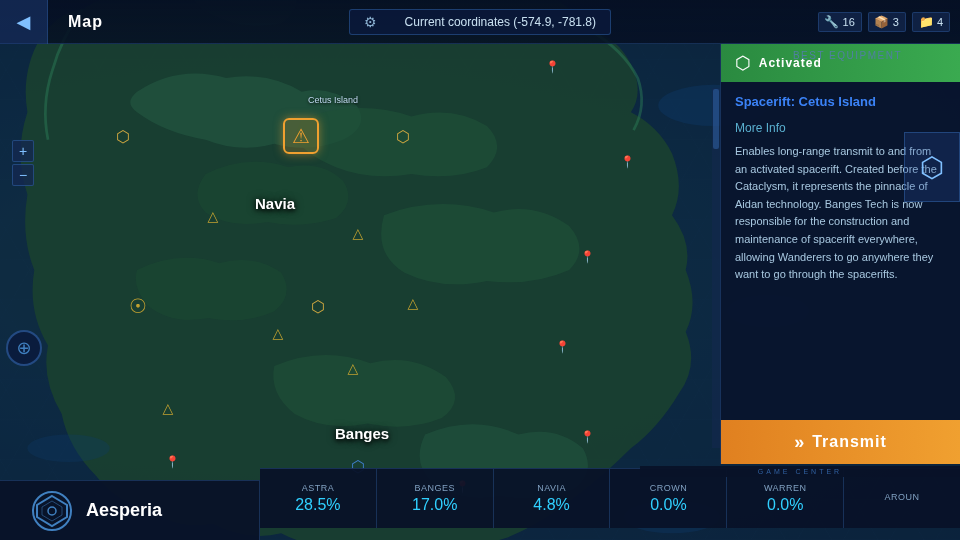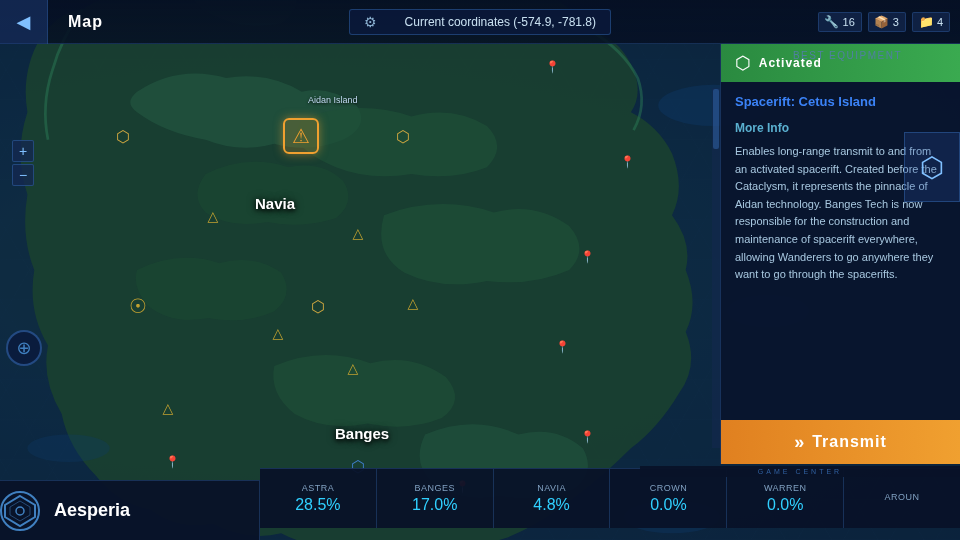--- a/index.html
+++ b/index.html
@@ -164,21 +164,21 @@
     #spacerift-title {
       color: #3b82f6;
       font-size: 13px;
       font-weight: 600;
       margin-bottom: 12px;
     }
 
     #more-info-label {
       color: #5ab0d0;
       font-size: 12px;
-      font-weight: 700;
+      font-weight: 400;
       margin-bottom: 8px;
     }
 
     #info-text {
       color: #a8c8e0;
       font-size: 11px;
       line-height: 1.6;
     }
 
     #transmit-button {
@@ -214,21 +214,21 @@
       bottom: 0;
       left: 0;
       width: 260px;
       height: 60px;
       background: rgba(8,18,40,0.95);
       border-top: 1px solid rgba(60,120,200,0.3);
       border-right: 1px solid rgba(60,120,200,0.3);
       display: flex;
       align-items: center;
       gap: 14px;
-      padding: 0 0;
+      padding: 0 32px;
       z-index: 50;
     }
 
     #region-icon {
       width: 40px;
       height: 40px;
       border: 2px solid #4080c0;
       border-radius: 50%;
       display: flex;
       align-items: center;
@@ -445,21 +445,21 @@
   </svg>
 
   <div class="location-pin" style="left:545px;top:60px;">📍</div>
   <div class="location-pin" style="left:620px;top:155px;">📍</div>
   <div class="location-pin" style="left:580px;top:250px;">📍</div>
   <div class="location-pin" style="left:555px;top:340px;">📍</div>
   <div class="location-pin" style="left:580px;top:430px;">📍</div>
   <div class="location-pin" style="left:165px;top:455px;">📍</div>
   <div class="location-pin" style="left:455px;top:480px;">📍</div>
 
-  <div class="map-label-small" style="left:308px;top:95px;">Aidan Island</div>
+  <div class="map-label-small" style="left:308px;top:95px;">Cetus Island</div>
 
   <div class="spacerift-marker spacerift-active" style="left:283px;top:118px;">
     <span style="font-size:20px;color:#f0a030;">⚠</span>
   </div>
 
   <div class="spacerift-marker" style="left:105px;top:118px;">
     <span style="font-size:16px;color:#d0a840;">⬡</span>
   </div>
   <div class="spacerift-marker" style="left:385px;top:118px;">
     <span style="font-size:16px;color:#d0a840;">⬡</span>

